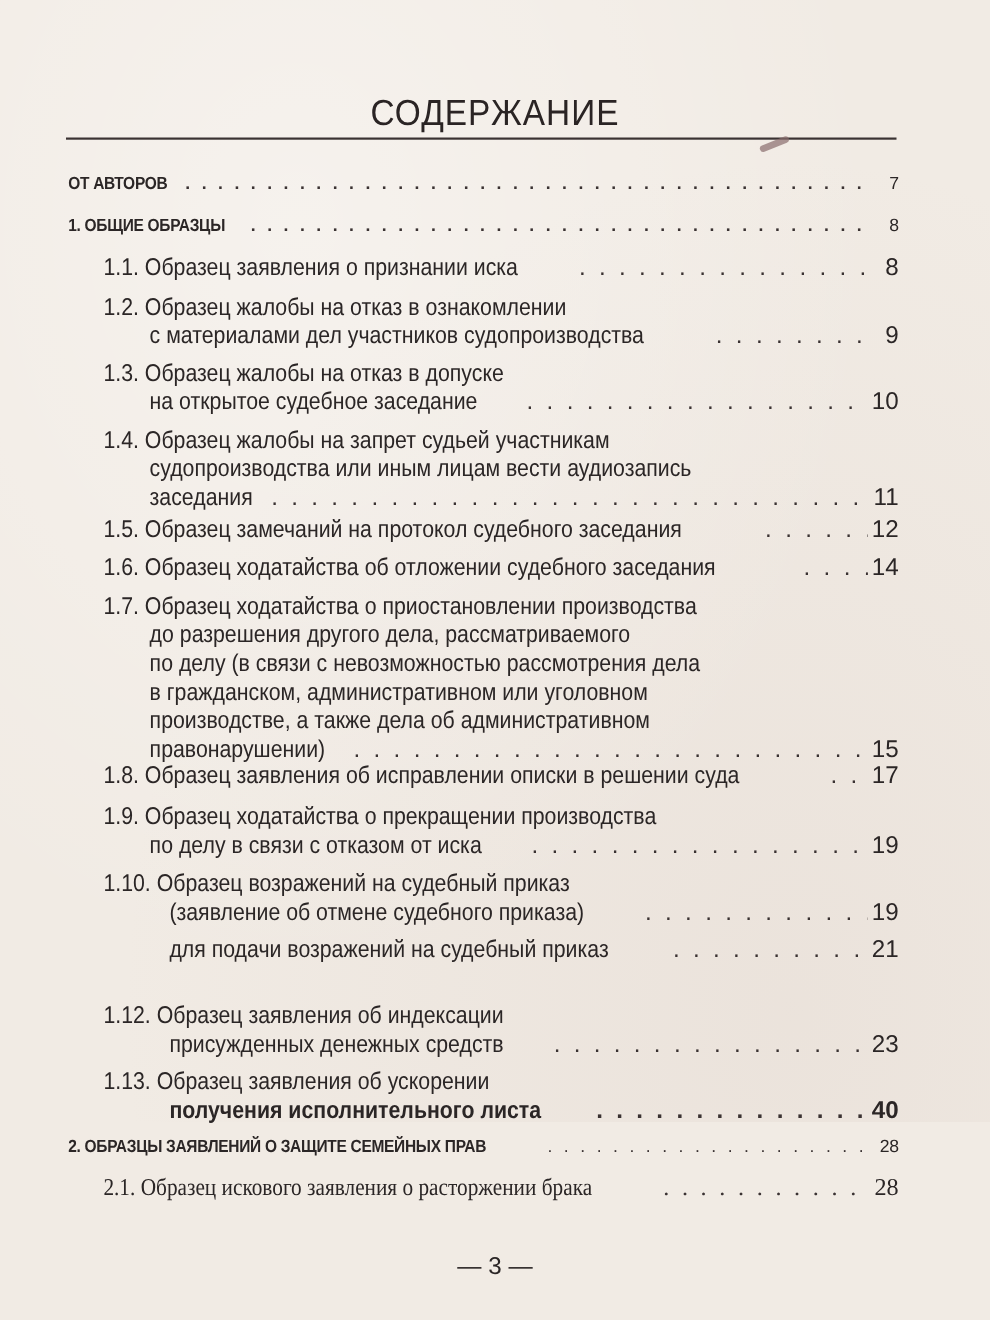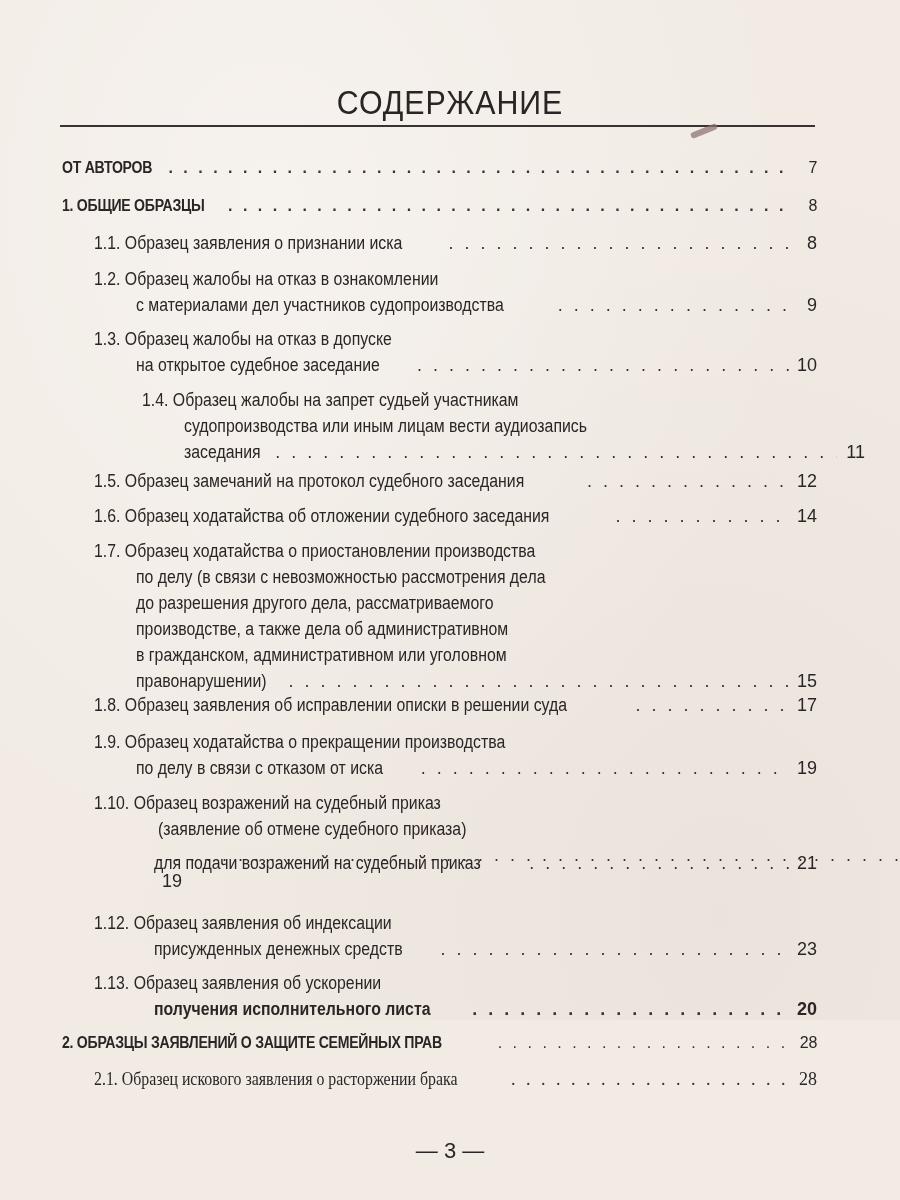--- a/index.html
+++ b/index.html
@@ -55,21 +55,21 @@
     transform: rotate(-22deg);
     opacity: 0.7;
   }
   .toc {
     position: absolute;
     left: 0; top: 0;
     width: 900px;
   }
   .entry {
     position: absolute;
-    font-size: 18px;
+    font-size: 22px;
     line-height: 26px;
     color: #2b2626;
   }
   .entry .row {
     display: flex;
     align-items: baseline;
     white-space: nowrap;
   }
   .entry .text {
     white-space: nowrap;
@@ -161,21 +161,21 @@
       <div class="row">
           <span class="text cond"><span>1.3.</span> <span>Образец жалобы на отказ в допуске</span></span>
         </div>
       <div class="row" style="padding-left:42px;">
         <span class="text cond">на открытое судебное заседание</span>
         <span class="dots"></span>
         <span class="page-num">10</span>
       </div>
     </div>
 
-    <div class="entry" style="left:94px; top:387px; width:723px;margin-left:48px;">
+    <div class="entry" style="left:94px; top:387px; width:723px;">
       <div class="row">
           <span class="text cond"><span>1.4.</span> <span>Образец жалобы на запрет судьей участникам</span></span>
         </div>
       <div class="row" style="padding-left:42px;">
           <span class="text cond">судопроизводства или иным лицам вести аудиозапись</span>
         </div>
       <div class="row" style="padding-left:42px;">
         <span class="text cond">заседания</span>
         <span class="dots"></span>
         <span class="page-num">11</span>
@@ -196,32 +196,32 @@
         <span class="dots"></span>
         <span class="page-num">14</span>
       </div>
     </div>
 
     <div class="entry" style="left:94px; top:538px; width:723px;">
       <div class="row">
           <span class="text cond"><span>1.7.</span> <span>Образец ходатайства о приостановлении производства</span></span>
         </div>
       <div class="row" style="padding-left:42px;">
+          <span class="text cond">до разрешения другого дела, рассматриваемого</span>
+        </div>
+      <div class="row" style="padding-left:42px;">
           <span class="text cond">по делу (в связи с невозможностью рассмотрения дела</span>
         </div>
       <div class="row" style="padding-left:42px;">
-          <span class="text cond">до разрешения другого дела, рассматриваемого</span>
+          <span class="text cond">в гражданском, административном или уголовном</span>
         </div>
       <div class="row" style="padding-left:42px;">
           <span class="text cond">производстве, а также дела об административном</span>
         </div>
       <div class="row" style="padding-left:42px;">
-          <span class="text cond">в гражданском, административном или уголовном</span>
-        </div>
-      <div class="row" style="padding-left:42px;">
         <span class="text cond">правонарушении)</span>
         <span class="dots"></span>
         <span class="page-num">15</span>
       </div>
     </div>
 
     <div class="entry" style="left:94px; top:692px; width:723px;">
       <div class="row">
         <span class="text cond"><span>1.8.</span> <span>Образец заявления об исправлении описки в решении суда</span></span>
         <span class="dots"></span>
@@ -237,21 +237,21 @@
         <span class="text cond">по делу в связи с отказом от иска</span>
         <span class="dots"></span>
         <span class="page-num">19</span>
       </div>
     </div>
 
     <div class="entry" style="left:94px; top:790px; width:723px;">
       <div class="row">
           <span class="text cond"><span>1.10.</span> <span>Образец возражений на судебный приказ</span></span>
         </div>
-      <div class="row" style="padding-left:60px;flex-direction:column;">
+      <div class="row" style="padding-left:60px;">
         <span class="text cond">(заявление об отмене судебного приказа)</span>
         <span class="dots"></span>
         <span class="page-num">19</span>
       </div>
     </div>
 
     <div class="entry" style="left:94px; top:850px; width:723px;">
       <div class="row" style="padding-left:60px;">
         <span class="text cond">для подачи возражений на судебный приказ</span>
         <span class="dots"></span>
@@ -270,21 +270,21 @@
       </div>
     </div>
 
     <div class="entry" style="left:94px; top:970px; width:723px;">
       <div class="row">
           <span class="text cond"><span>1.13.</span> <span>Образец заявления об ускорении</span></span>
         </div>
       <div class="row" style="padding-left:60px;font-weight:bold;">
         <span class="text cond">получения исполнительного листа</span>
         <span class="dots"></span>
-        <span class="page-num">20</span>
+        <span class="page-num">40</span>
       </div>
     </div>
 
     <div class="entry section" style="left:62px; top:1030px; width:755px;">
       <div class="row">
         <span class="text cond">2. ОБРАЗЦЫ ЗАЯВЛЕНИЙ О ЗАЩИТЕ СЕМЕЙНЫХ ПРАВ</span>
         <span class="dots" style="font-weight:normal;"></span>
         <span class="page-num" style="font-weight:normal;">28</span>
       </div>
     </div>

